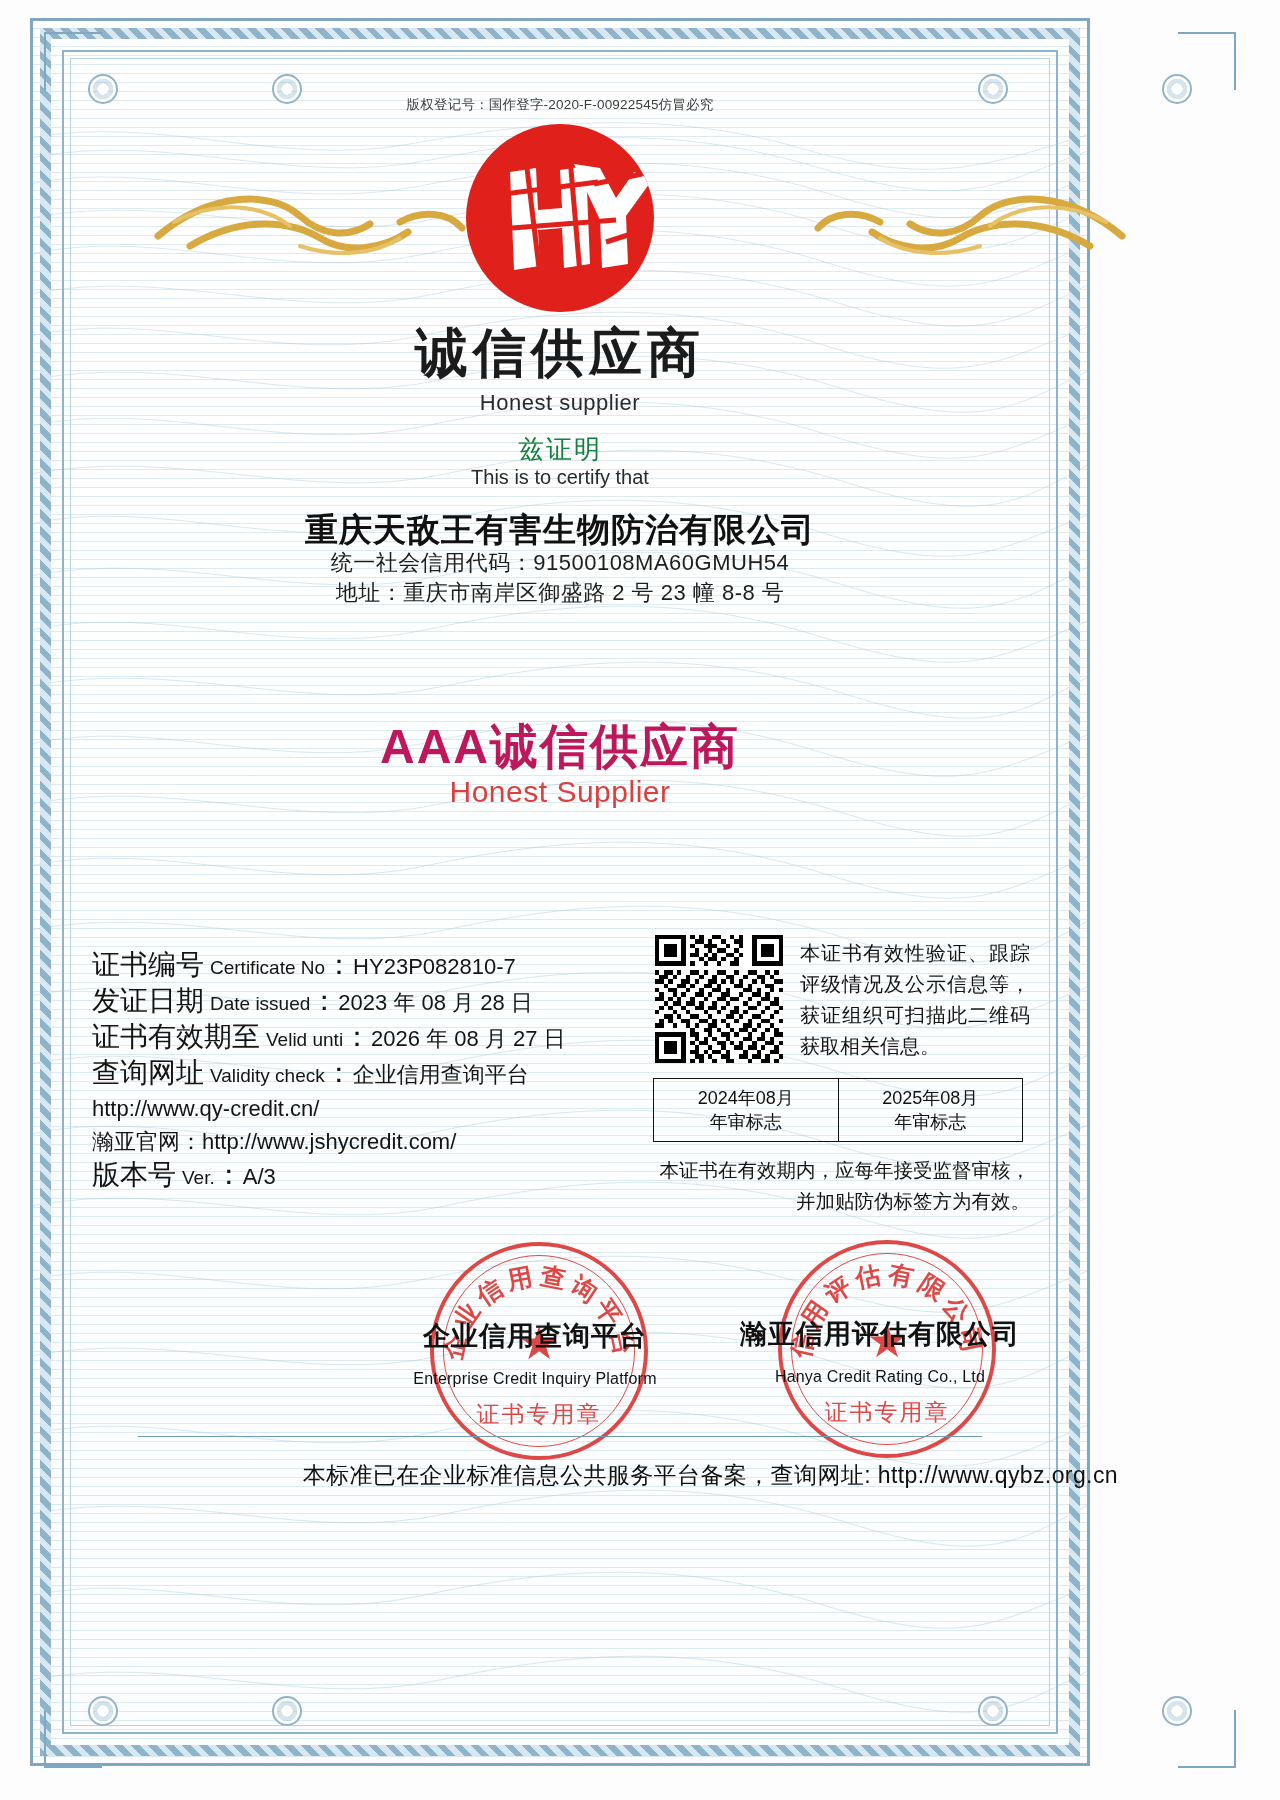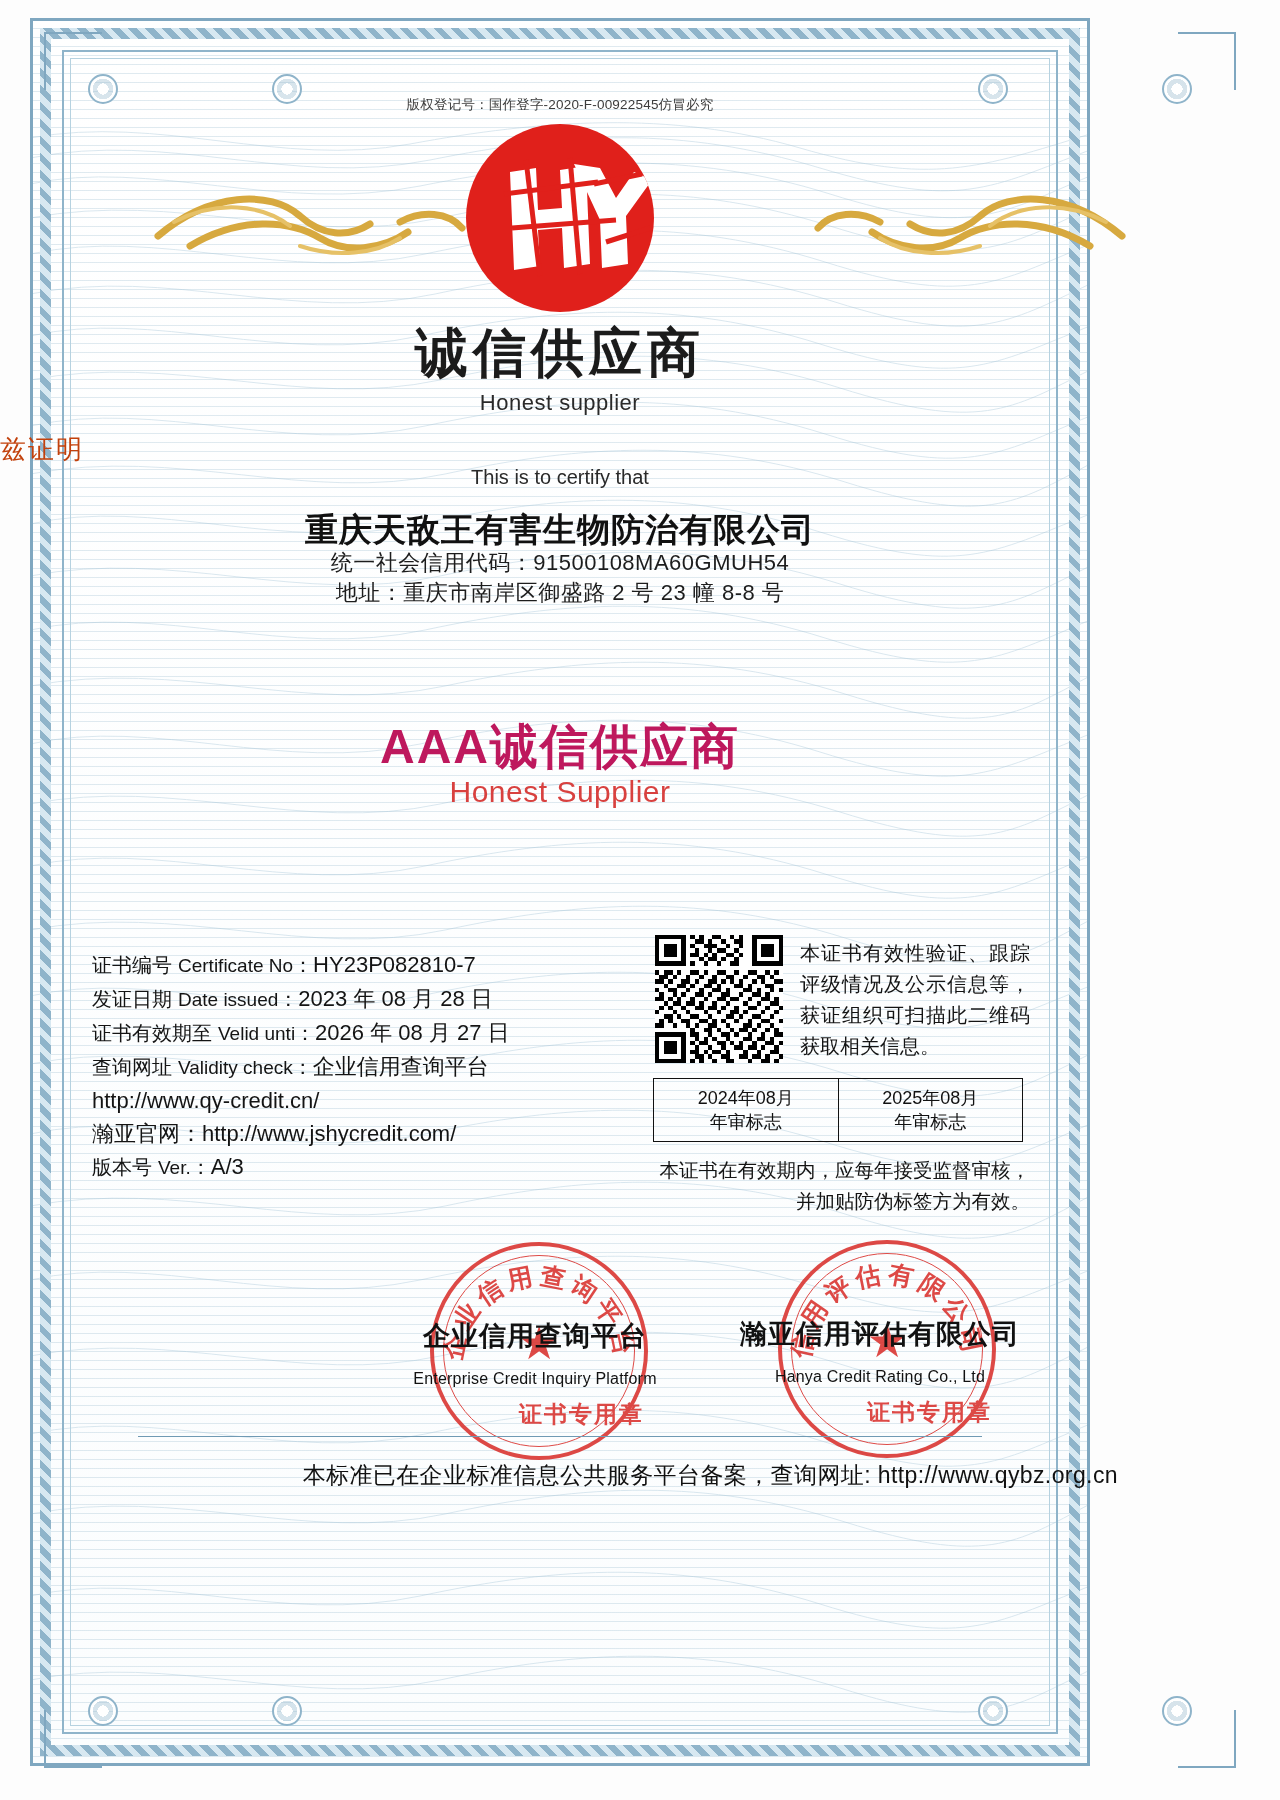--- a/index.html
+++ b/index.html
@@ -93,22 +93,22 @@
   .title-cn{
     position:absolute;top:318px;left:0;width:1120px;text-align:center;
     font-size:53px;font-weight:bold;color:#1b1b1b;letter-spacing:5px;
     font-family:"Liberation Sans", sans-serif;
   }
   .title-en{
     position:absolute;top:390px;left:0;width:1120px;text-align:center;
     font-size:22px;color:#2a2a2a;letter-spacing:.5px;
   }
   .certify-cn{
-    position:absolute;top:432px;left:0;width:1120px;text-align:left;
-    font-size:26px;color:#c2410c;letter-spacing:2px;
+    position:absolute;top:432px;left:0;width:1120px;text-align:center;
+    font-size:26px;color:#15803d;letter-spacing:2px;
   }
   .certify-en{
     position:absolute;top:466px;left:0;width:1120px;text-align:center;
     font-size:20px;color:#2a2a2a;
   }
   .company{
     position:absolute;top:500px;left:0;width:1120px;text-align:center;
     font-size:33px;font-weight:bold;color:#111;letter-spacing:1px;margin-top:8px;
   }
   .code-line{
@@ -128,21 +128,21 @@
     font-size:30px;color:#d8413f;letter-spacing:.5px;
   }
   
   .details{
     position:absolute;left:92px;top:948px;width:560px;
     color:#141414;
   }
   .details .row{
     font-size:21.5px;line-height:33px;white-space:nowrap;
   }
-  .details .lbl-cn{font-size:20px;}
+  .details .lbl-cn{font-size:28px;}
   .details .lbl-en{font-size:19px;}
   .details .val{font-size:22px;}
   .url-row{font-size:22px;line-height:33px;}
   
   .qr{
     position:absolute;left:655px;top:935px;width:128px;height:128px;
   }
   .qr svg{display:block;}
   .right-note{
     position:absolute;left:800px;top:938px;width:230px;
@@ -169,22 +169,22 @@
   }
   .seal .ring{
     position:absolute;inset:9px;border:1.5px solid #d9312d;border-radius:50%;
   }
   .seal .star{
     position:absolute;left:50%;top:46%;transform:translate(-50%,-50%);
     font-size:46px;color:#d9312d;line-height:1;
   }
   .seal .arc svg{position:absolute;left:0;top:0;}
   .seal .bottom-text{
-    position:absolute;left:0;right:0;bottom:26px;text-align:right;
-    font-size:23px;font-weight:bold;color:#d9312d;letter-spacing:2px;
+    position:absolute;left:0;right:0;bottom:26px;text-align:center;
+    font-size:23px;font-weight:normal;color:#d9312d;letter-spacing:2px;
   }
   .seal.left{left:430px;top:1242px;}
   .seal.right{left:778px;top:1240px;}
   .org{
     position:absolute;text-align:center;color:#111;
   }
   .org .cn{font-size:27px;font-weight:bold;letter-spacing:1px;}
   .org .en{font-size:16px;margin-top:16px;letter-spacing:.2px;}
   .org.left{left:370px;top:1318px;width:330px;}
   .org.right{left:700px;top:1316px;width:360px;}

